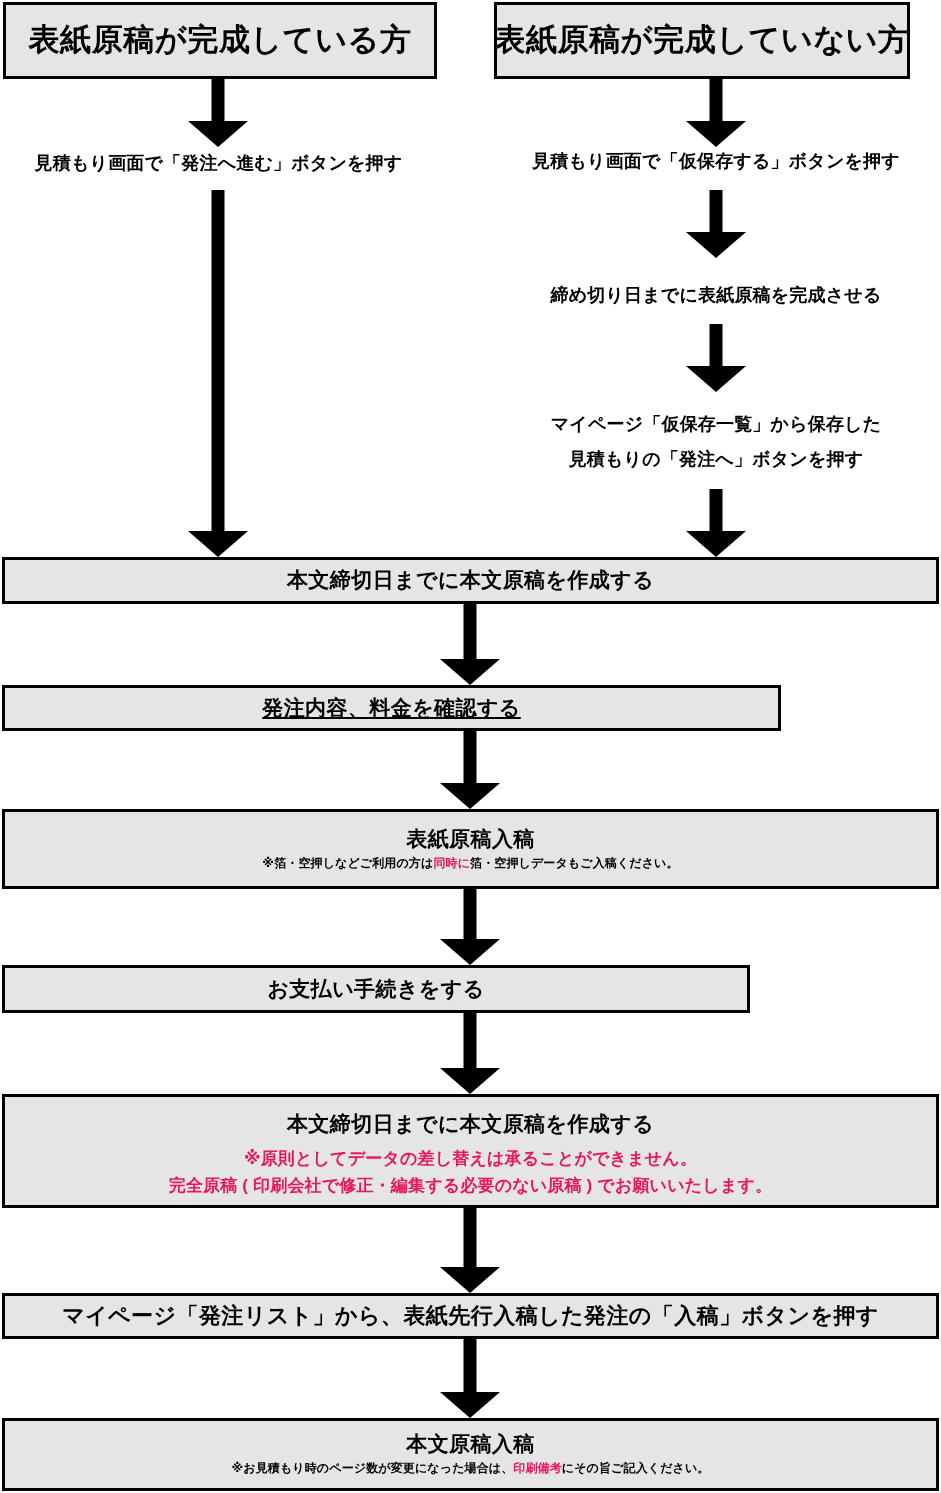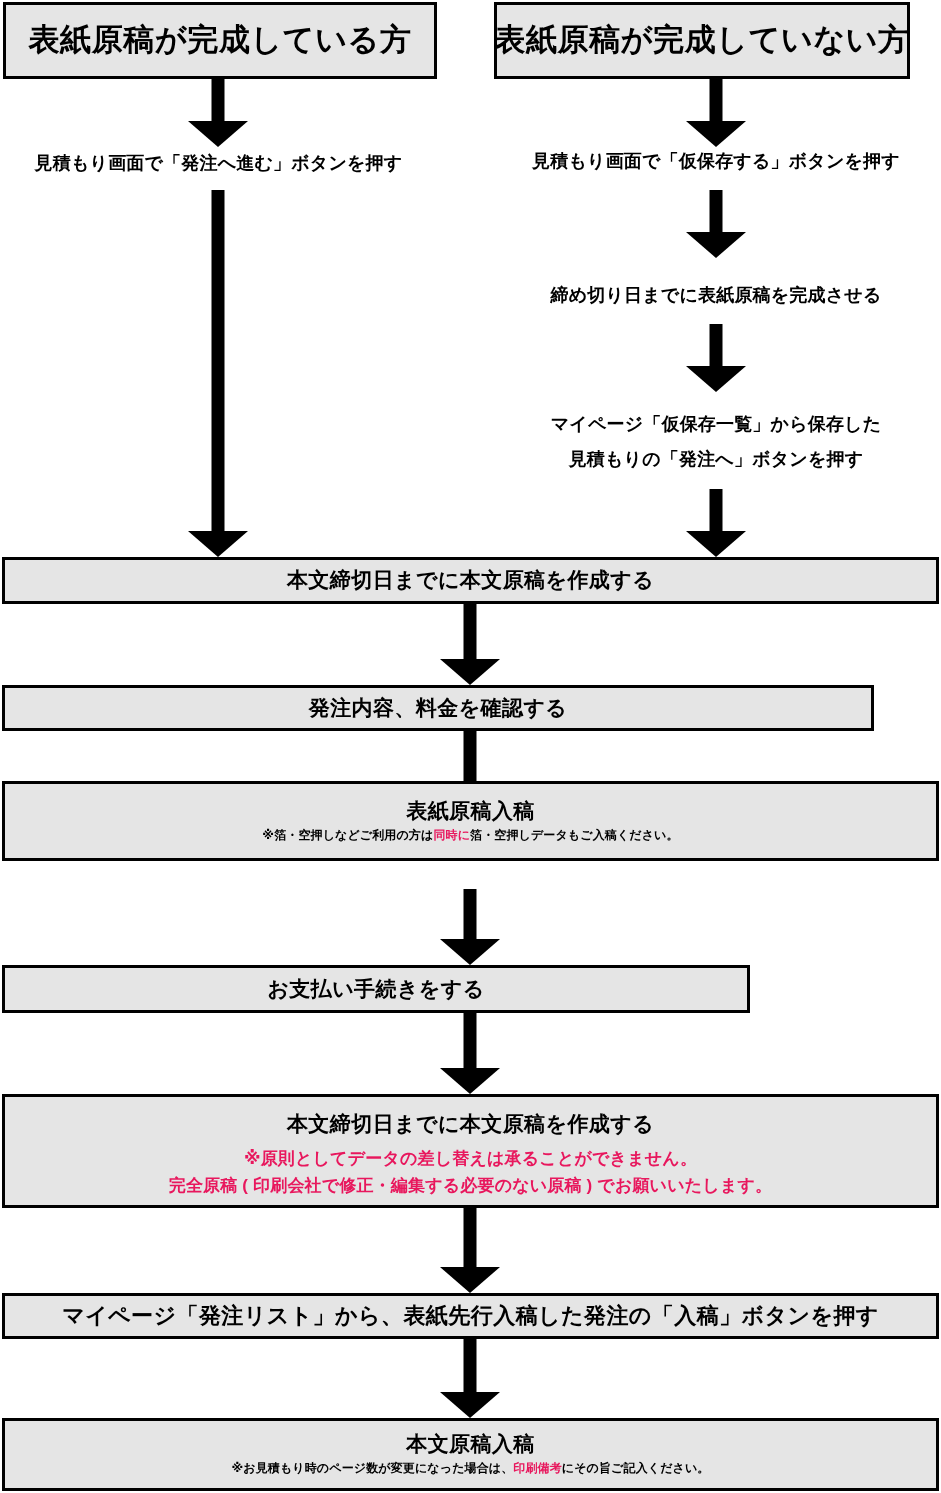--- a/index.html
+++ b/index.html
@@ -147,30 +147,30 @@
 
   <div class="box" style="left:2px; top:557px; width:937px; height:47px;">
     <div class="box-title step">本文締切日までに本文原稿を作成する</div>
   </div>
 
   <div class="arrow" style="left:440px; top:604px; width:60px; height:81px;">
     <span class="shaft" style="width:13px; height:56px;"></span>
     <span class="head" style="border-left-width:30px; border-right-width:30px; border-top-width:26px;"></span>
   </div>
 
-  <div class="box" style="left:2px; top:685px; width:872px; height:46px;">
+  <div class="box" style="left:2px; top:685px; width:779px; height:46px;text-decoration:underline;">
     <div class="box-title step">発注内容、料金を確認する</div>
   </div>
 
   <div class="arrow" style="left:440px; top:731px; width:60px; height:78px;">
     <span class="shaft" style="width:13px; height:53px;"></span>
     <span class="head" style="border-left-width:30px; border-right-width:30px; border-top-width:26px;"></span>
   </div>
 
-  <div class="box" style="left:2px; top:781px; width:937px; height:80px;">
+  <div class="box" style="left:2px; top:809px; width:937px; height:80px;">
     <div class="box-title step" style="margin-bottom:3px;">表紙原稿入稿</div>
     <div class="note">
       <span>※箔・空押しなどご利用の方は</span><span class="redspan">同時に</span><span>箔・空押しデータもご入稿ください。</span>
     </div>
   </div>
 
   <div class="arrow" style="left:440px; top:889px; width:60px; height:76px;">
     <span class="shaft" style="width:13px; height:51px;"></span>
     <span class="head" style="border-left-width:30px; border-right-width:30px; border-top-width:26px;"></span>
   </div>

